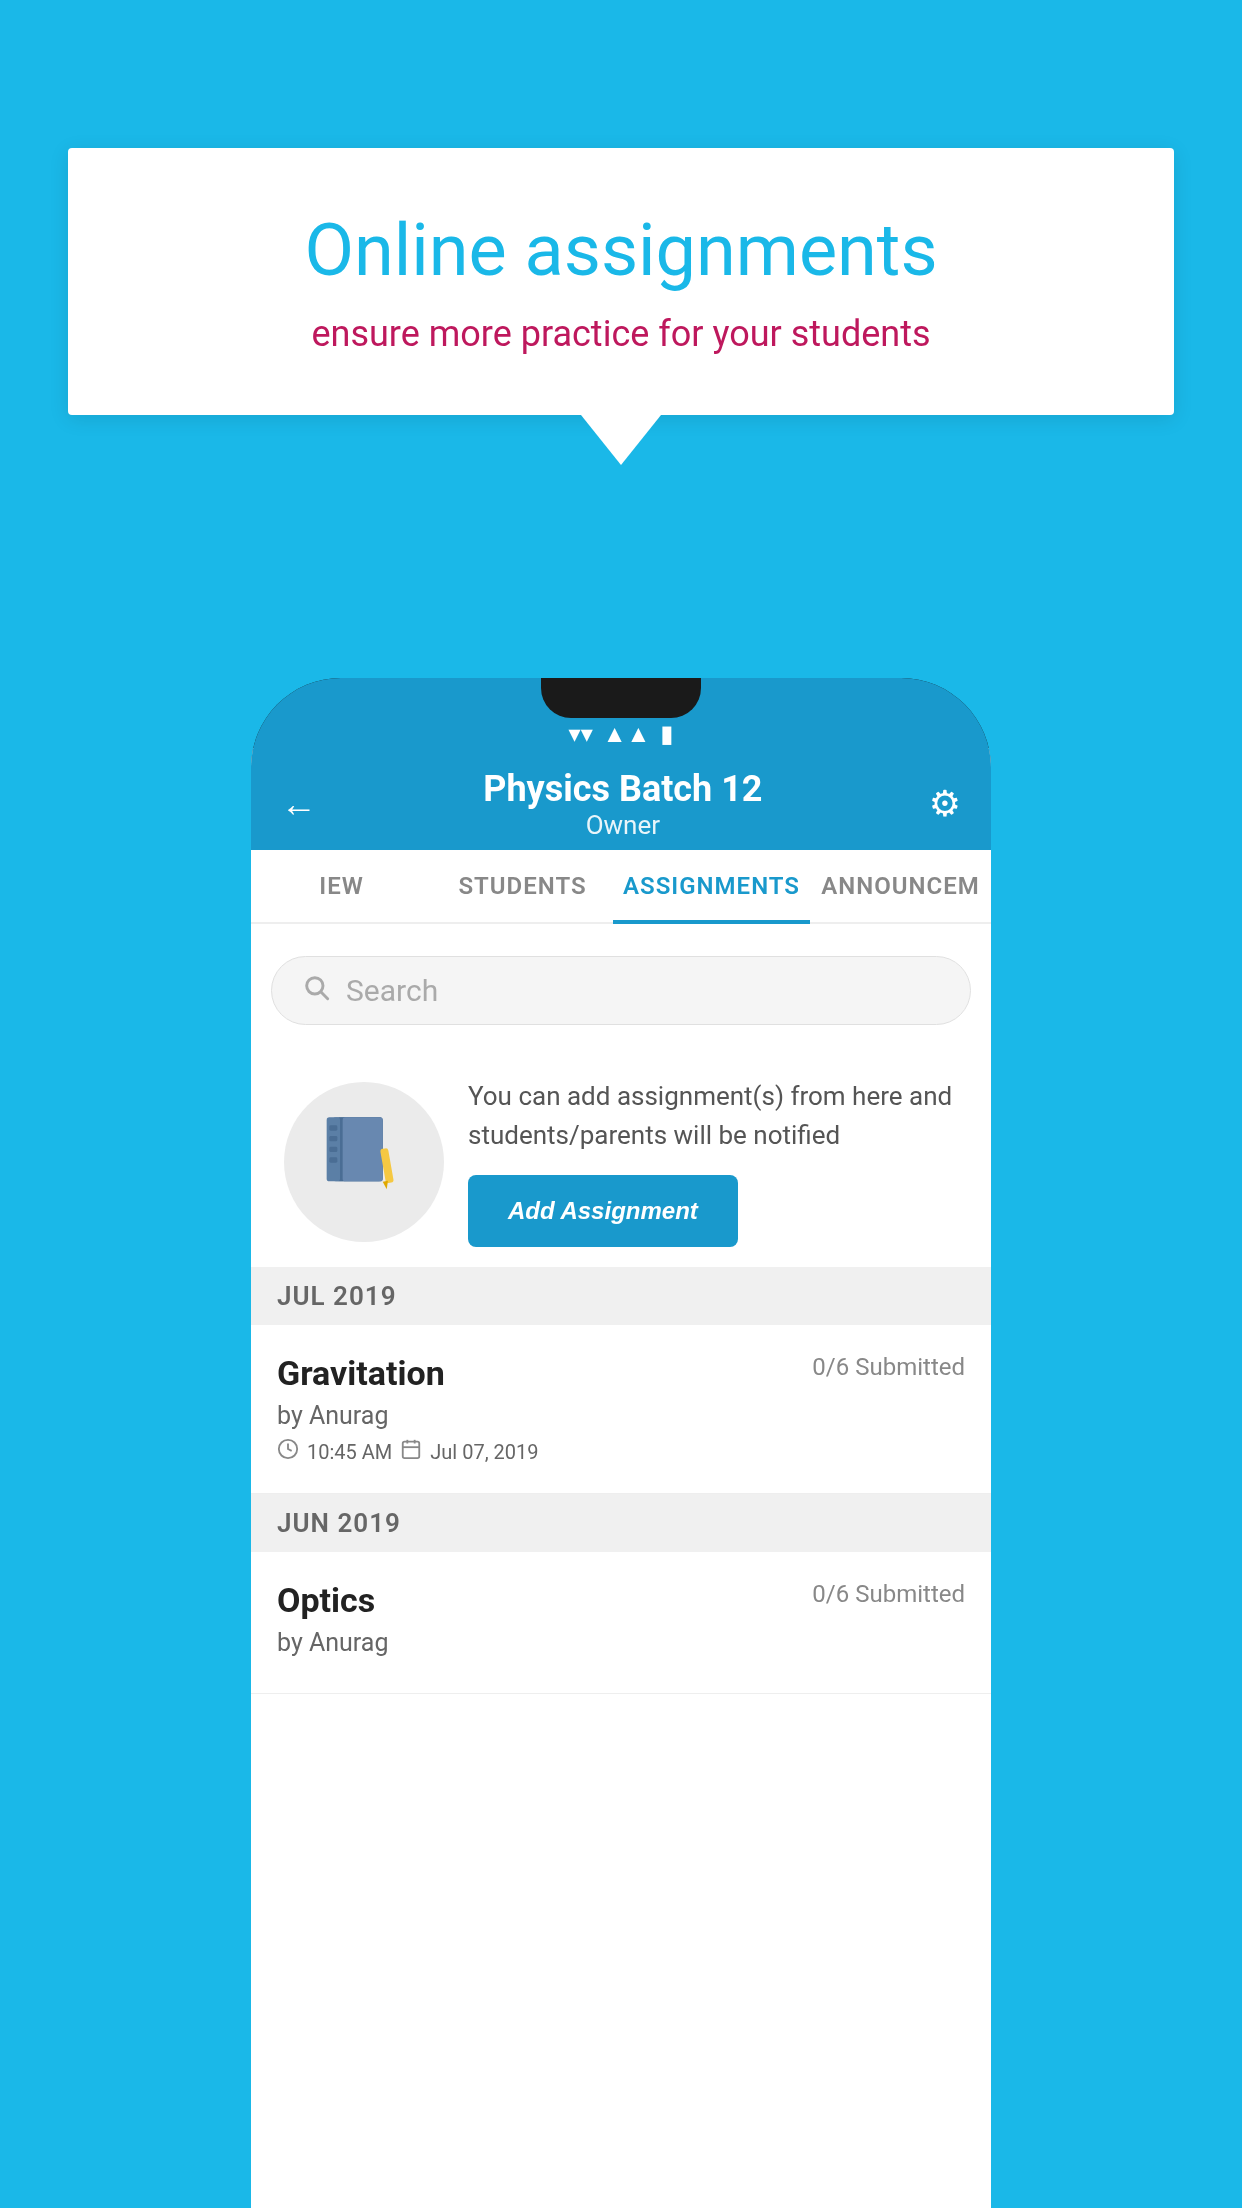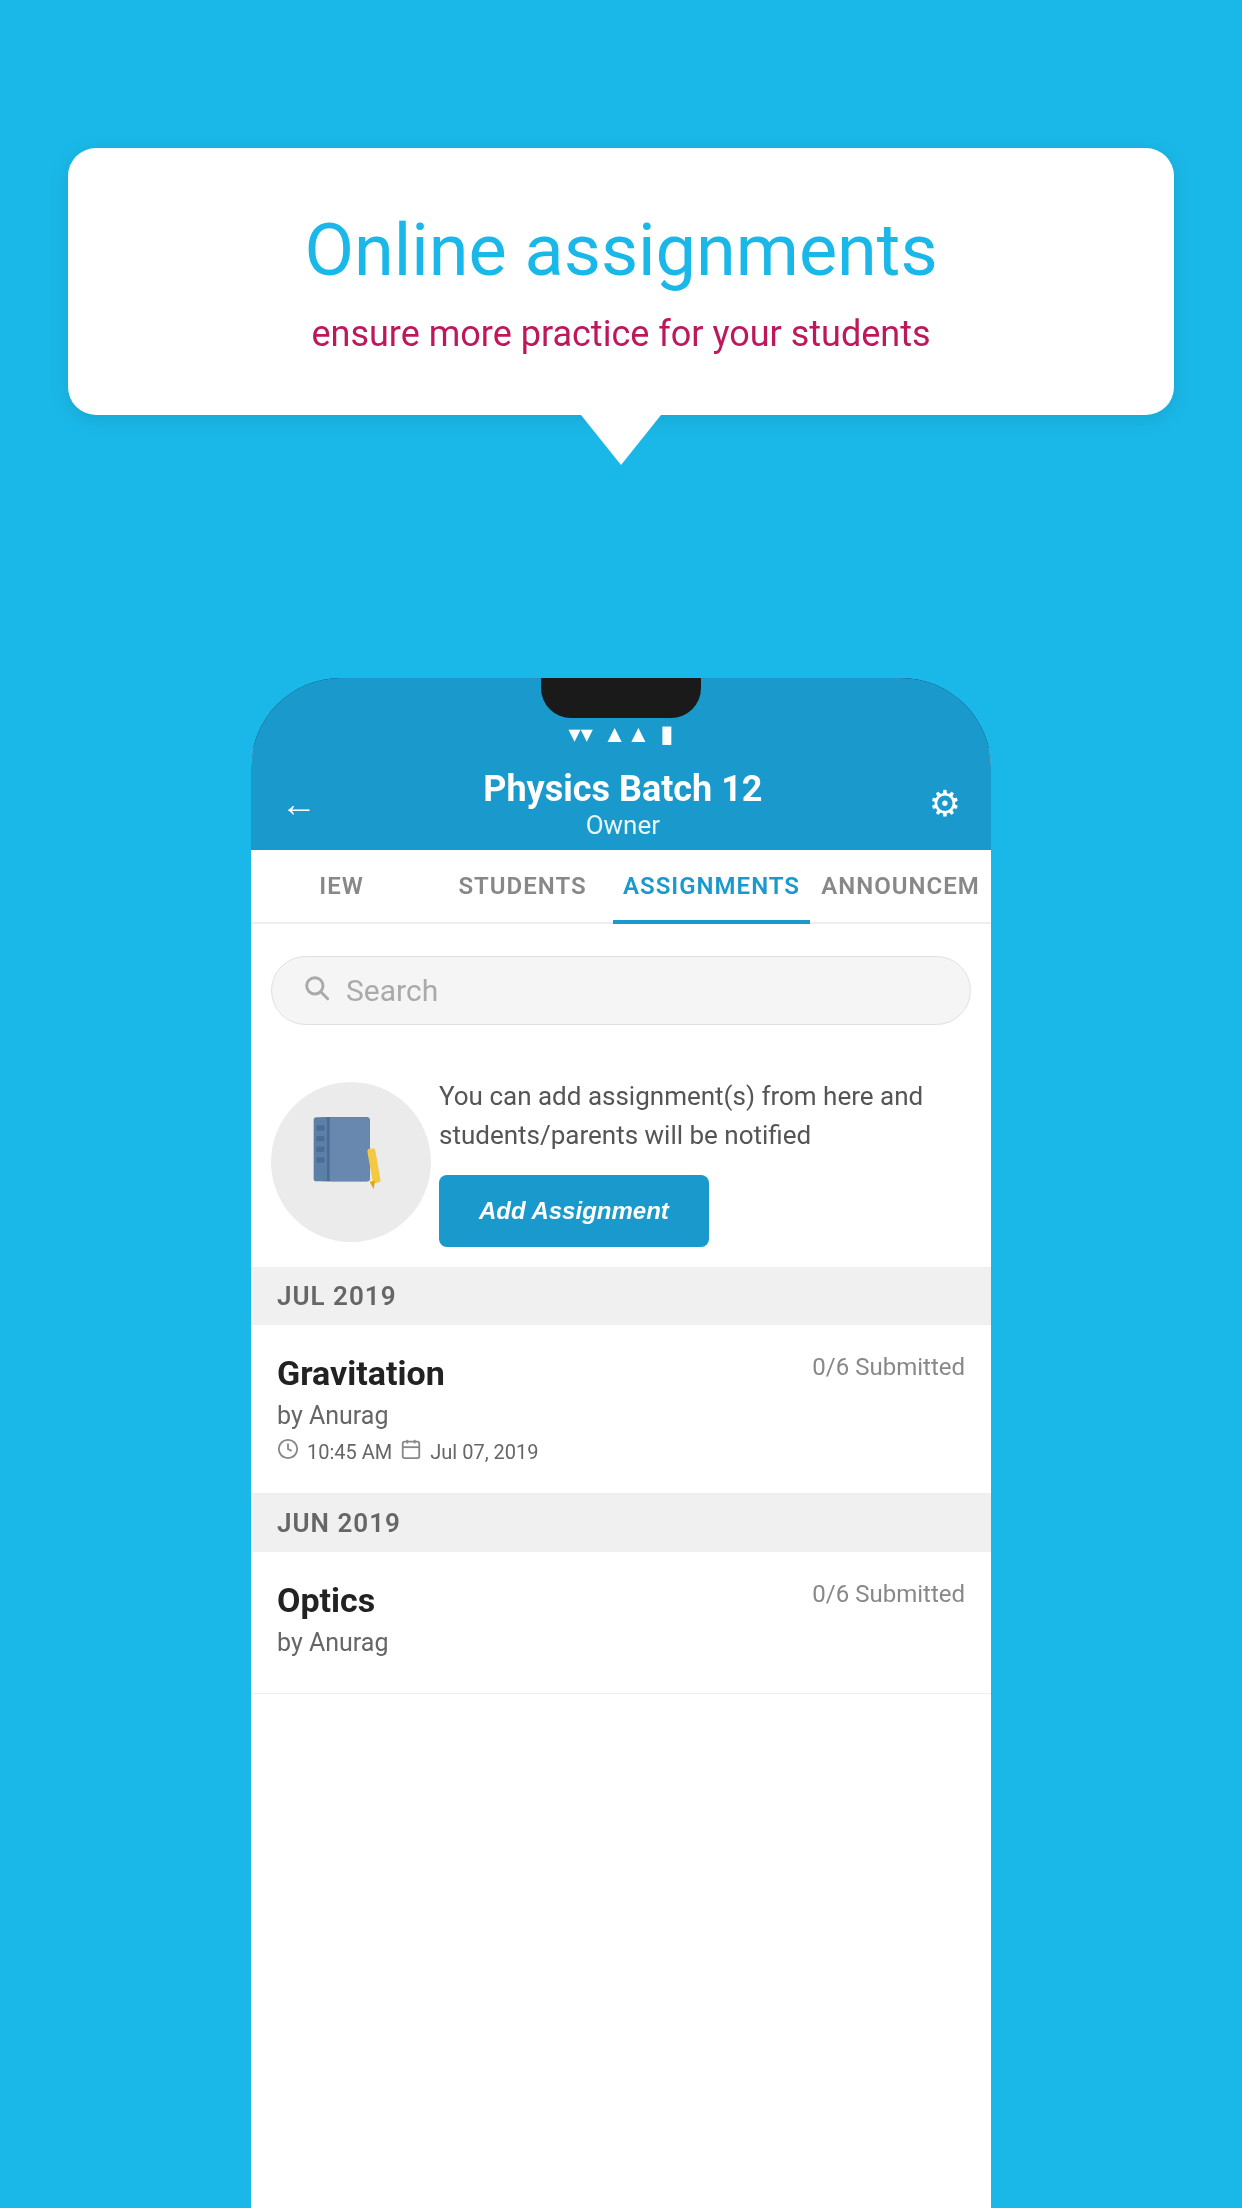--- a/index.html
+++ b/index.html
@@ -16,21 +16,21 @@
     
     .speech-bubble-container {
       position: absolute;
       top: 148px;
       left: 68px;
       right: 68px;
     }
 
     .speech-bubble {
       background: white;
-      border-radius: 28px;
+      border-radius: 4px;
       padding: 60px 70px;
       text-align: center;
       box-shadow: 0 4px 20px rgba(0,0,0,0.1);
     }
 
     .speech-bubble-title {
       color: #1ab8e8;
       font-size: 72px;
       font-weight: 400;
       margin-bottom: 20px;
@@ -204,22 +204,22 @@
 
     .search-input-text {
       color: #aaa;
       font-size: 30px;
     }
 
     
     .info-card {
       display: flex;
       align-items: center;
-      padding: 20px 20px;
-      gap: 8px;
+      padding: 20px 33px;
+      gap: 24px;
     }
 
     .info-icon-circle {
       width: 160px;
       height: 160px;
       background: #ebebeb;
       border-radius: 50%;
       display: flex;
       align-items: center;
       justify-content: center;

